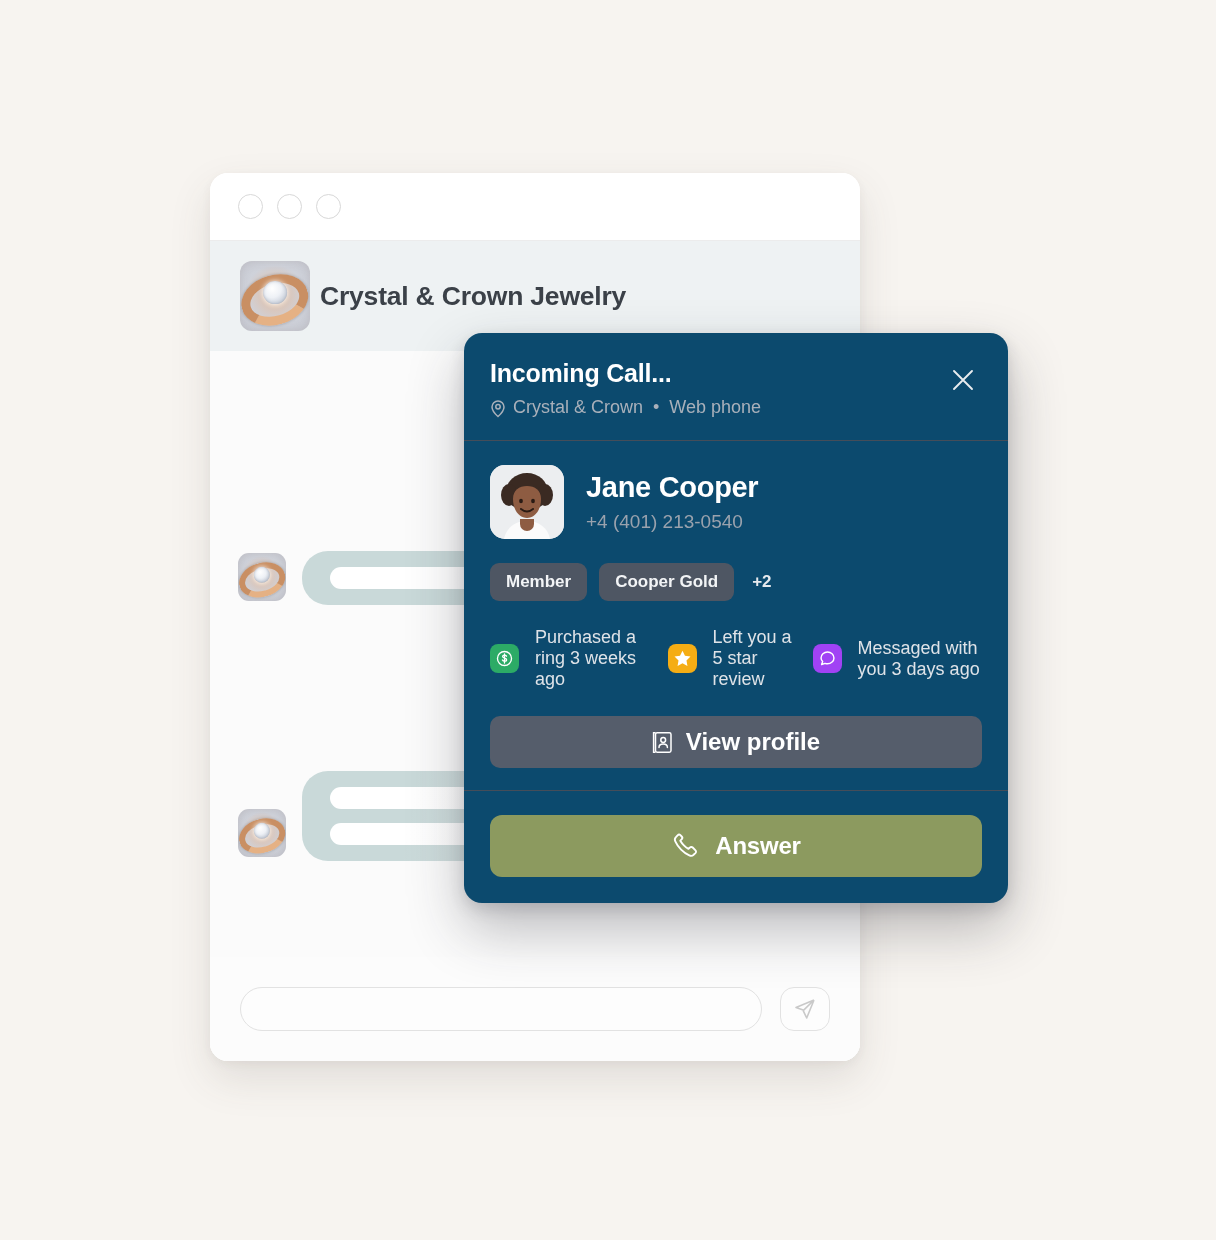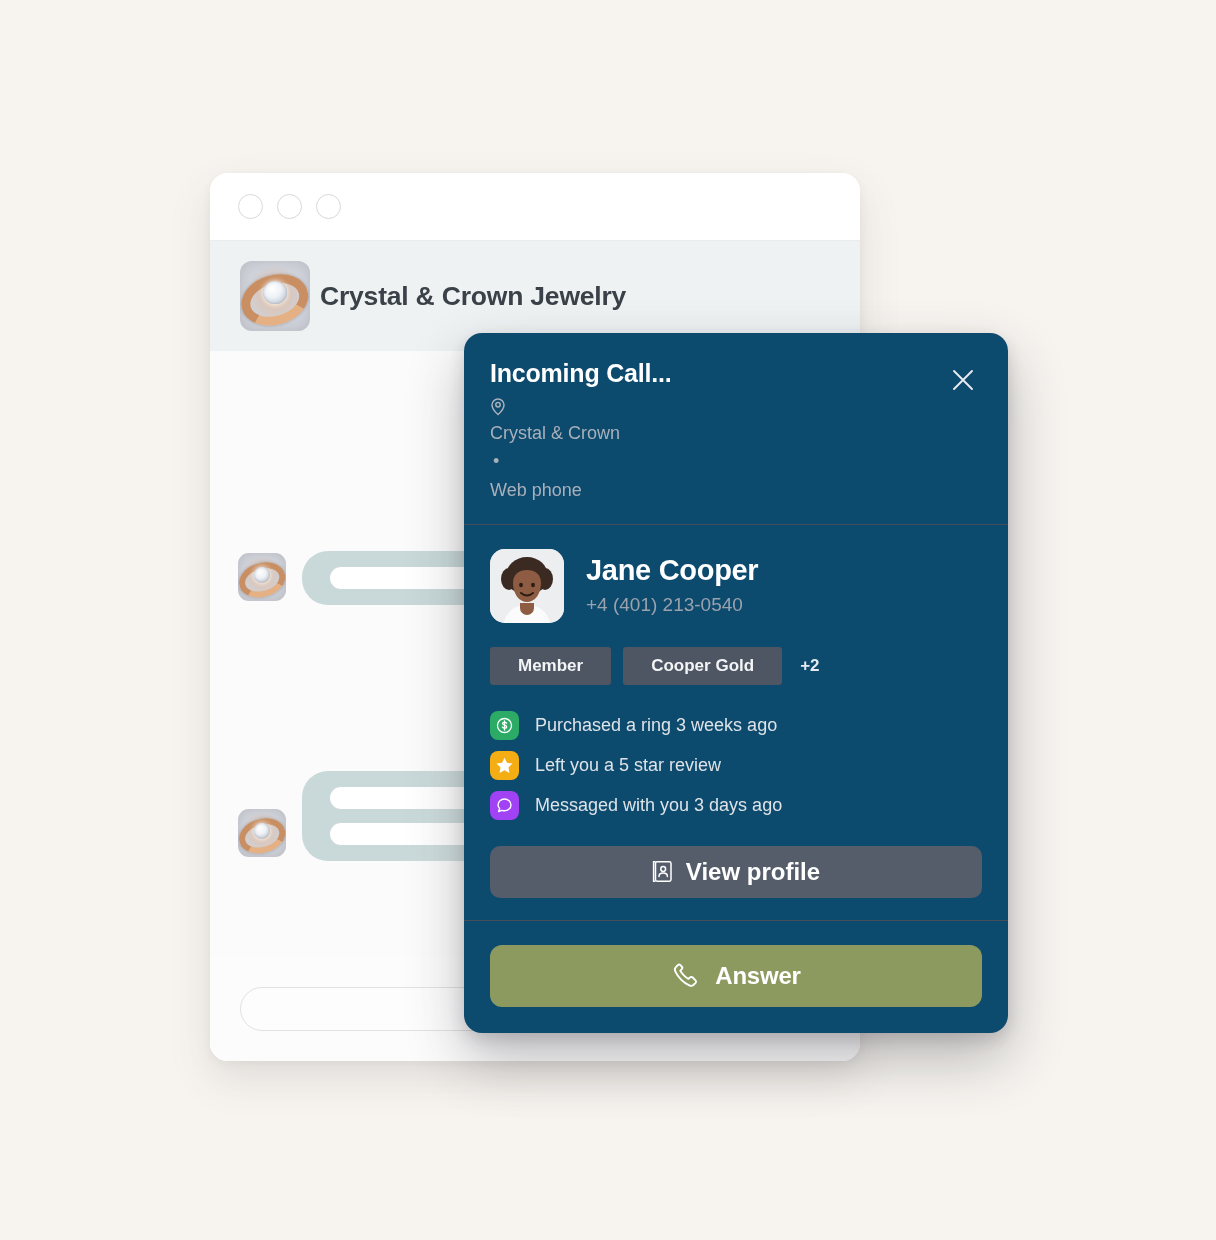--- a/index.html
+++ b/index.html
@@ -153,21 +153,21 @@
   }
   .cp-head {
     padding:26px 28px 22px 26px;
     display:flex; align-items:flex-start; justify-content:space-between;
     border-bottom:1px solid #454d59;
   }
   .cp-title { font-size:25px; font-weight:700; letter-spacing:-.2px; line-height:1.15; }
   .cp-sub {
     margin-top:9px;
     font-size:18px; color:#a9b0ba; font-weight:400;
-    display:flex; align-items:flex-start; gap:7px; line-height:1.2;flex-direction:column;
+    display:flex; align-items:flex-end; gap:7px; line-height:1.2;
   }
   .cp-sub .sep { margin:0 3px; }
   .close-btn {
     width:34px; height:34px;
     display:flex; align-items:center; justify-content:center;
     cursor:pointer; flex:0 0 auto; margin-top:4px;
   }
 
   .cp-body { padding:24px 26px 22px 26px; }
   .ident { display:flex; align-items:center; gap:22px; }
@@ -178,28 +178,28 @@
     background:#e8eaec;
     position:relative;
   }
   .photo svg { display:block; width:100%; height:100%; }
   .person-name { font-size:29px; font-weight:700; letter-spacing:-.3px; line-height:1.1; }
   .person-phone { margin-top:7px; font-size:19px; color:#9aa2ad; }
 
   .chips { display:flex; align-items:center; gap:12px; margin-top:24px; }
   .chip {
     background:#4e5663;
-    border-radius:3px;
-    padding:9px 28px;
+    border-radius:9px;
+    padding:9px 16px;
     font-size:17px; font-weight:700; color:#f2f4f6;
     cursor:pointer;
   }
   .chip-more { font-size:17px; font-weight:700; color:#e7eaee; margin-left:6px; cursor:pointer; }
 
-  .acts { margin-top:26px; display:flex; flex-direction:column; gap:11px; }
+  .acts { margin-top:26px; display:flex; gap:11px; }
   .act { display:flex; align-items:center; gap:16px; }
   .act-icon {
     width:29px; height:29px; border-radius:8px;
     display:flex; align-items:center; justify-content:center;
     flex:0 0 auto;
   }
   .act-text { font-size:18px; color:#dfe3e8; }
 
   .profile-btn {
     margin-top:26px;

